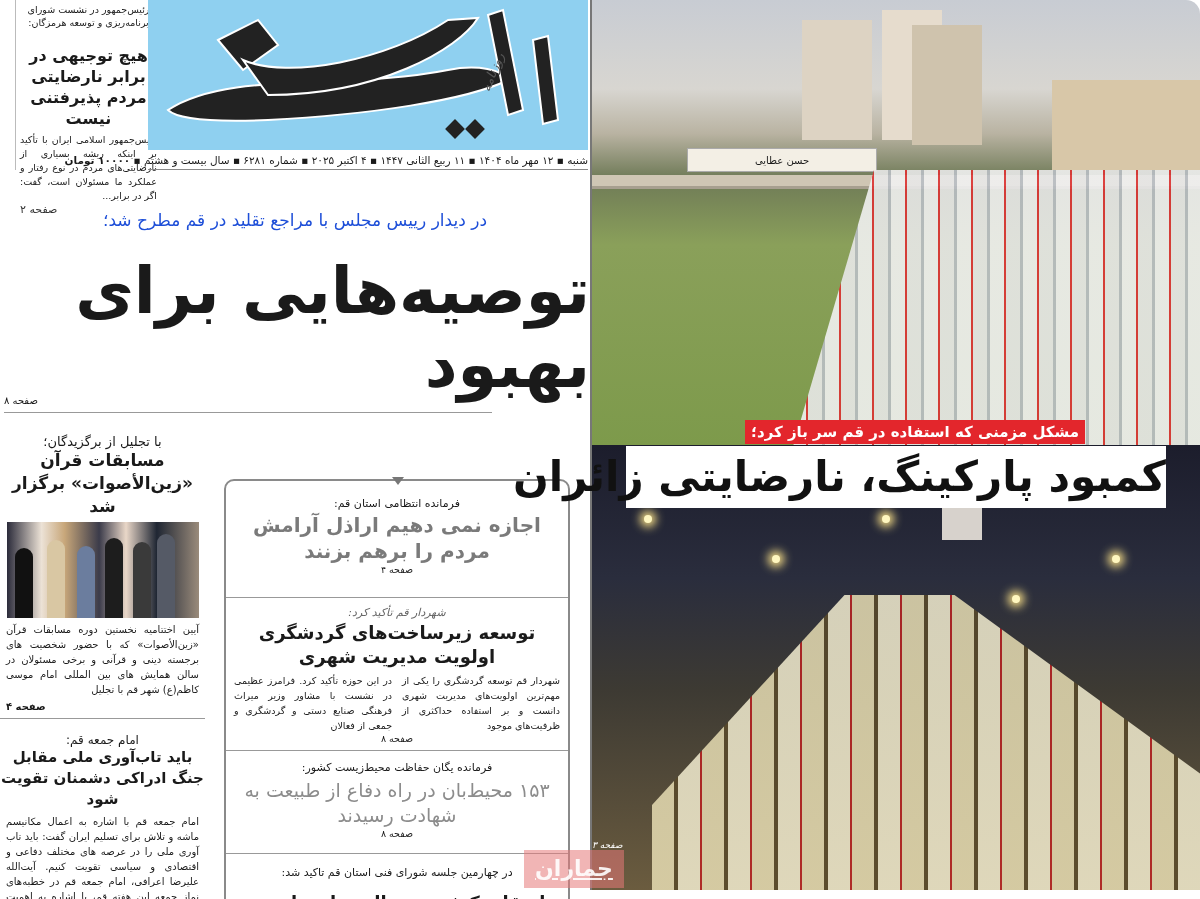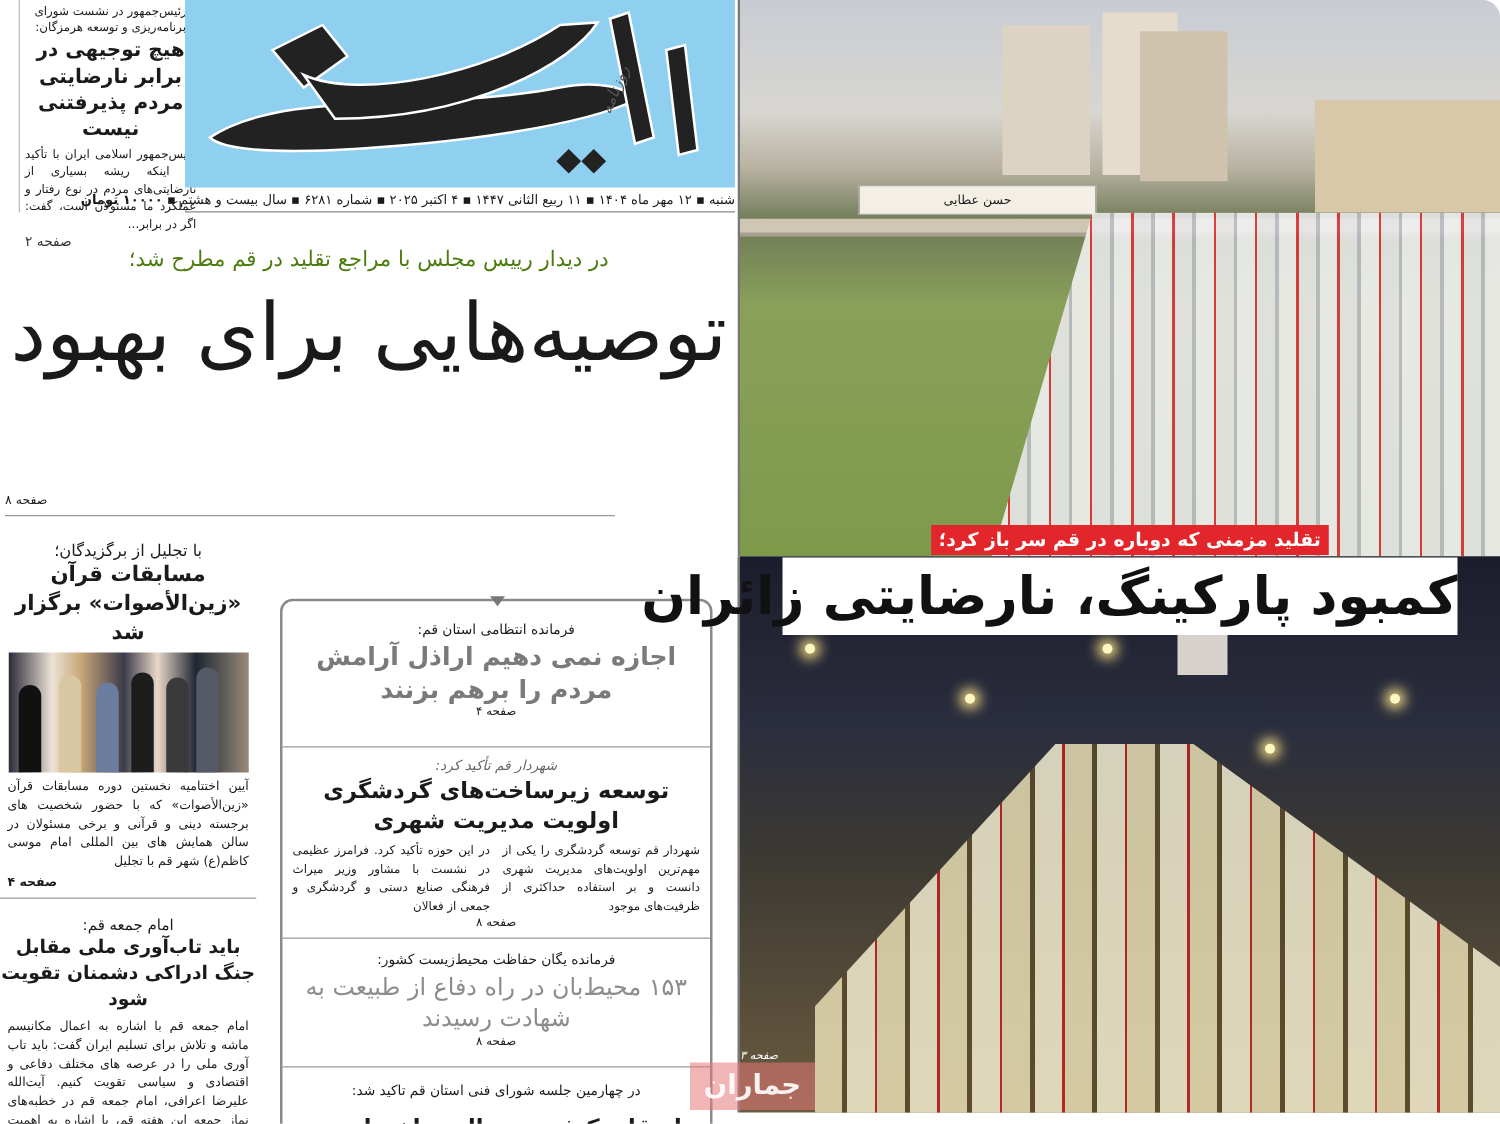--- a/index.html
+++ b/index.html
@@ -22,28 +22,28 @@
     border-bottom: 1px solid #888;
   }
   .dateline .price { font-weight: bold; }
 
   
   .teaser {
     position: absolute; left: 15px; top: 0; width: 146px; height: 170px;
     text-align: center; padding: 3px 4px; border-left: 1px solid #bbb;
   }
   .teaser .kicker { font-size: 9.5px; line-height: 13px; }
-  .teaser .title { font-size: 16px; font-weight: bold; line-height: 21px; margin-top: 0; }
+  .teaser .title { font-size: 16px; font-weight: bold; line-height: 21px; margin-top: 16px; }
   .teaser .body { font-size: 9.5px; line-height: 14px; text-align: justify; margin-top: 4px; }
   .teaser .page { font-size: 11px; text-align: left; color: #333; }
 
   
   .main-head { position: absolute; left: 0; top: 190px; width: 590px; text-align: center; }
-  .main-head .kicker { font-size: 17px; color: #4d7c0f; margin-top: 8px; }
-  .main-head .title { font-size: 64px; font-weight: 400; line-height: 74px; margin-top: 12px; letter-spacing: -1px; }
+  .main-head .kicker { font-size: 17px; color: #1d4ed8; margin-top: 20px; }
+  .main-head .title { font-size: 64px; font-weight: 700; line-height: 74px; margin-top: 24px; letter-spacing: -1px; text-align: right; }
   .main-head .page { position: absolute; left: 4px; top: 205px; font-size: 10px; }
   .rule { position: absolute; height: 1px; background: #999; }
 
   
   .col-left { position: absolute; left: 0; top: 430px; width: 205px; text-align: center; }
   .story-a .kicker { font-size: 13px; margin-top: 4px; }
   .story-a .title { font-size: 17px; font-weight: bold; line-height: 23px; }
   .photo-ceremony {
     width: 192px; height: 96px; margin: 4px auto 0;
     background: linear-gradient(90deg, #2b2b3a 0%, #ece2d6 18%, #c8a77a 30%, #3b3b4a 48%, #e9d7c8 62%, #1f2633 78%, #9a8b7b 100%);
@@ -113,22 +113,22 @@
   .photo-kicker {
     position: absolute; left: 745px; top: 420px; height: 24px; padding: 0 6px;
     background: #e3262c; color: #fff; font-size: 15px; font-weight: bold; line-height: 24px; white-space: nowrap;
   }
   .photo-title {
     position: absolute; left: 626px; top: 446px; width: 540px; height: 62px;
     background: #ffffff; color: #111; font-size: 42px; font-weight: 900; line-height: 62px; text-align: center; white-space: nowrap;
   }
   .photo-page { position: absolute; left: 592px; top: 840px; font-size: 9px; color: #fff; font-style: italic; }
   .watermark {
-    position: absolute; left: 552px; top: 850px; width: 100px; height: 38px;
-    background: rgba(230,120,120,0.55); color: rgba(255,255,255,0.9); font-size: 22px; font-weight: bold; line-height: 38px; text-align: center;
+    position: absolute; left: 524px; top: 850px; width: 100px; height: 38px;
+    background: rgba(230,120,120,0.55); color: rgba(255,255,255,0.9); font-size: 22px; font-weight: bold; line-height: 38px; text-align: center; text-decoration: underline;
   }
 </style>
 </head>
 <body>
 
 <div class="teaser">
   <div class="kicker">رئیس‌جمهور در نشست شورای برنامه‌ریزی و توسعه هرمزگان:</div>
   <div class="title">هیچ توجیهی در برابر نارضایتی مردم پذیرفتنی نیست</div>
   <div class="body">رئیس‌جمهور اسلامی ایران با تأکید بر اینکه ریشه بسیاری از نارضایتی‌های مردم در نوع رفتار و عملکرد ما مسئولان است، گفت: اگر در برابر...</div>
   <div class="page">صفحه ۲</div>
@@ -233,16 +233,16 @@
   <div class="night-light" style="left:52px; top:70px;"></div>
   <div class="night-light" style="left:124px; top:40px;"></div>
   <div class="night-light" style="left:180px; top:110px;"></div>
   <div class="night-light" style="left:290px; top:70px;"></div>
   <div class="night-light" style="left:420px; top:150px;"></div>
   <div class="night-light" style="left:520px; top:110px;"></div>
   <div style="position:absolute; left:350px; top:55px; width:40px; height:40px; background:#d7d2cc;"></div>
   <div class="road-night"></div>
 </div>
 
-<div class="photo-kicker">تقلید مزمنی که دوباره در قم سر باز کرد؛</div>
+<div class="photo-kicker">مشکل مزمنی که استفاده در قم سر باز کرد؛</div>
 <div class="photo-title">کمبود پارکینگ، نارضایتی زائران</div>
 <div class="watermark">جماران</div>
 <div class="photo-page">صفحه ۳</div>
 
 </body></html>

